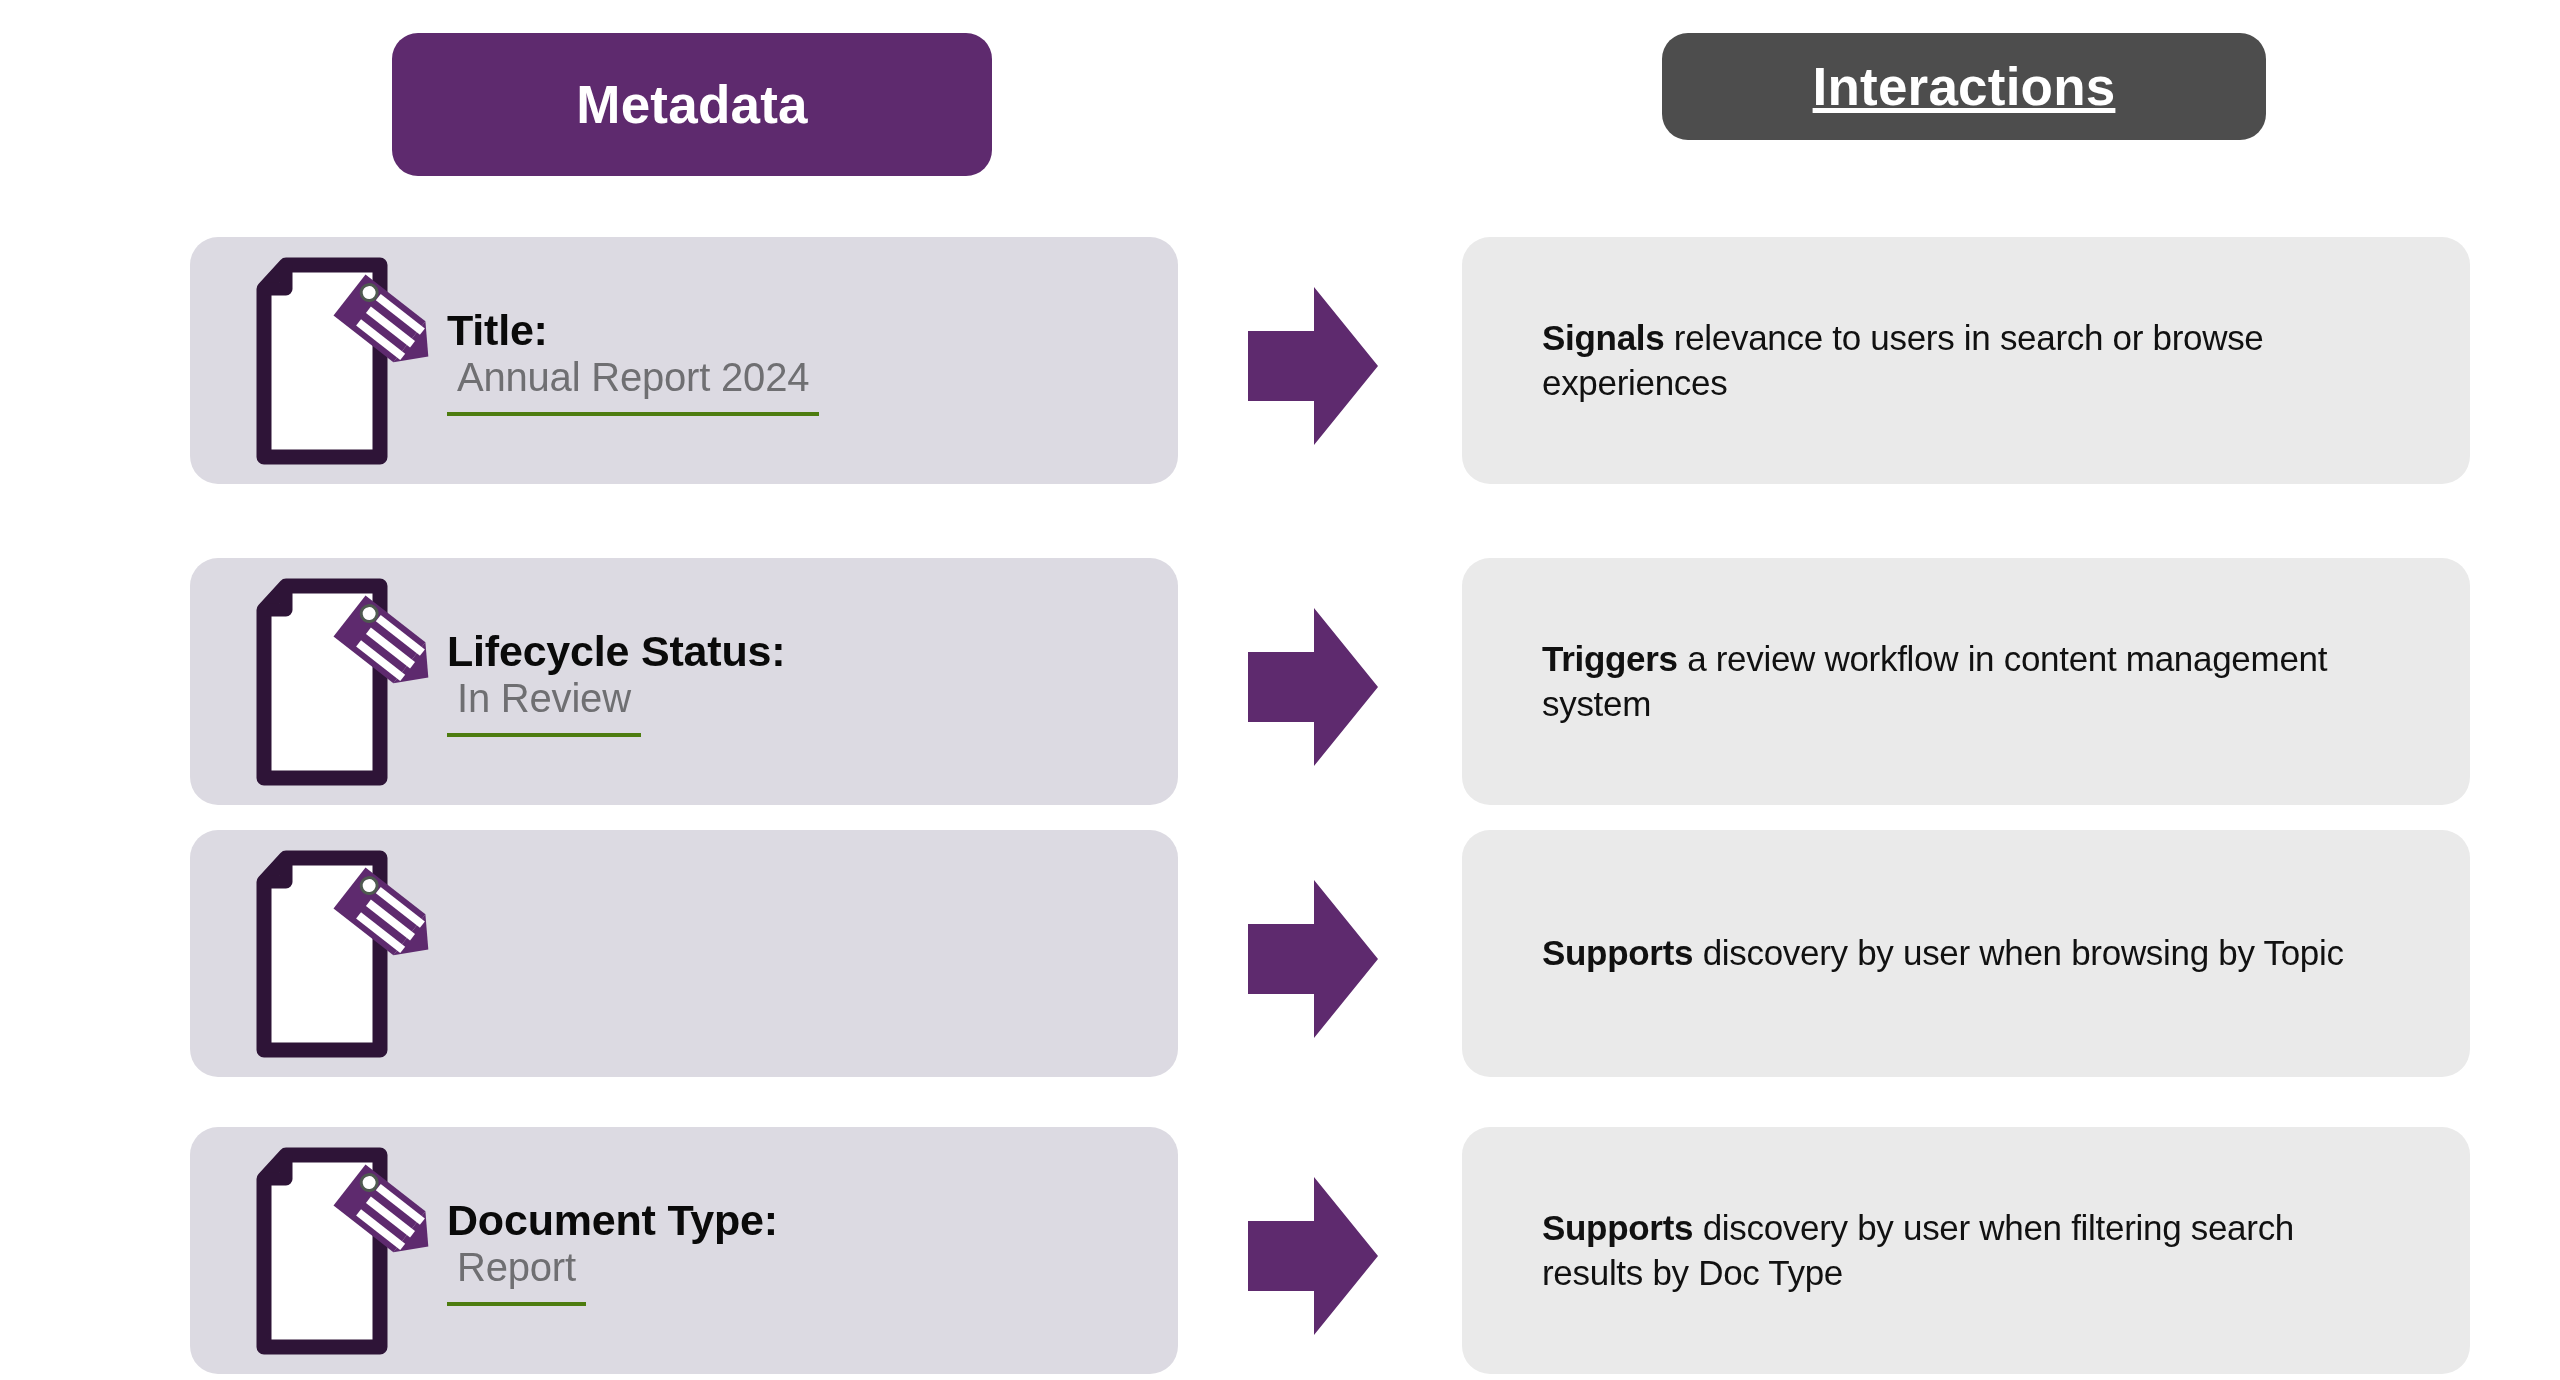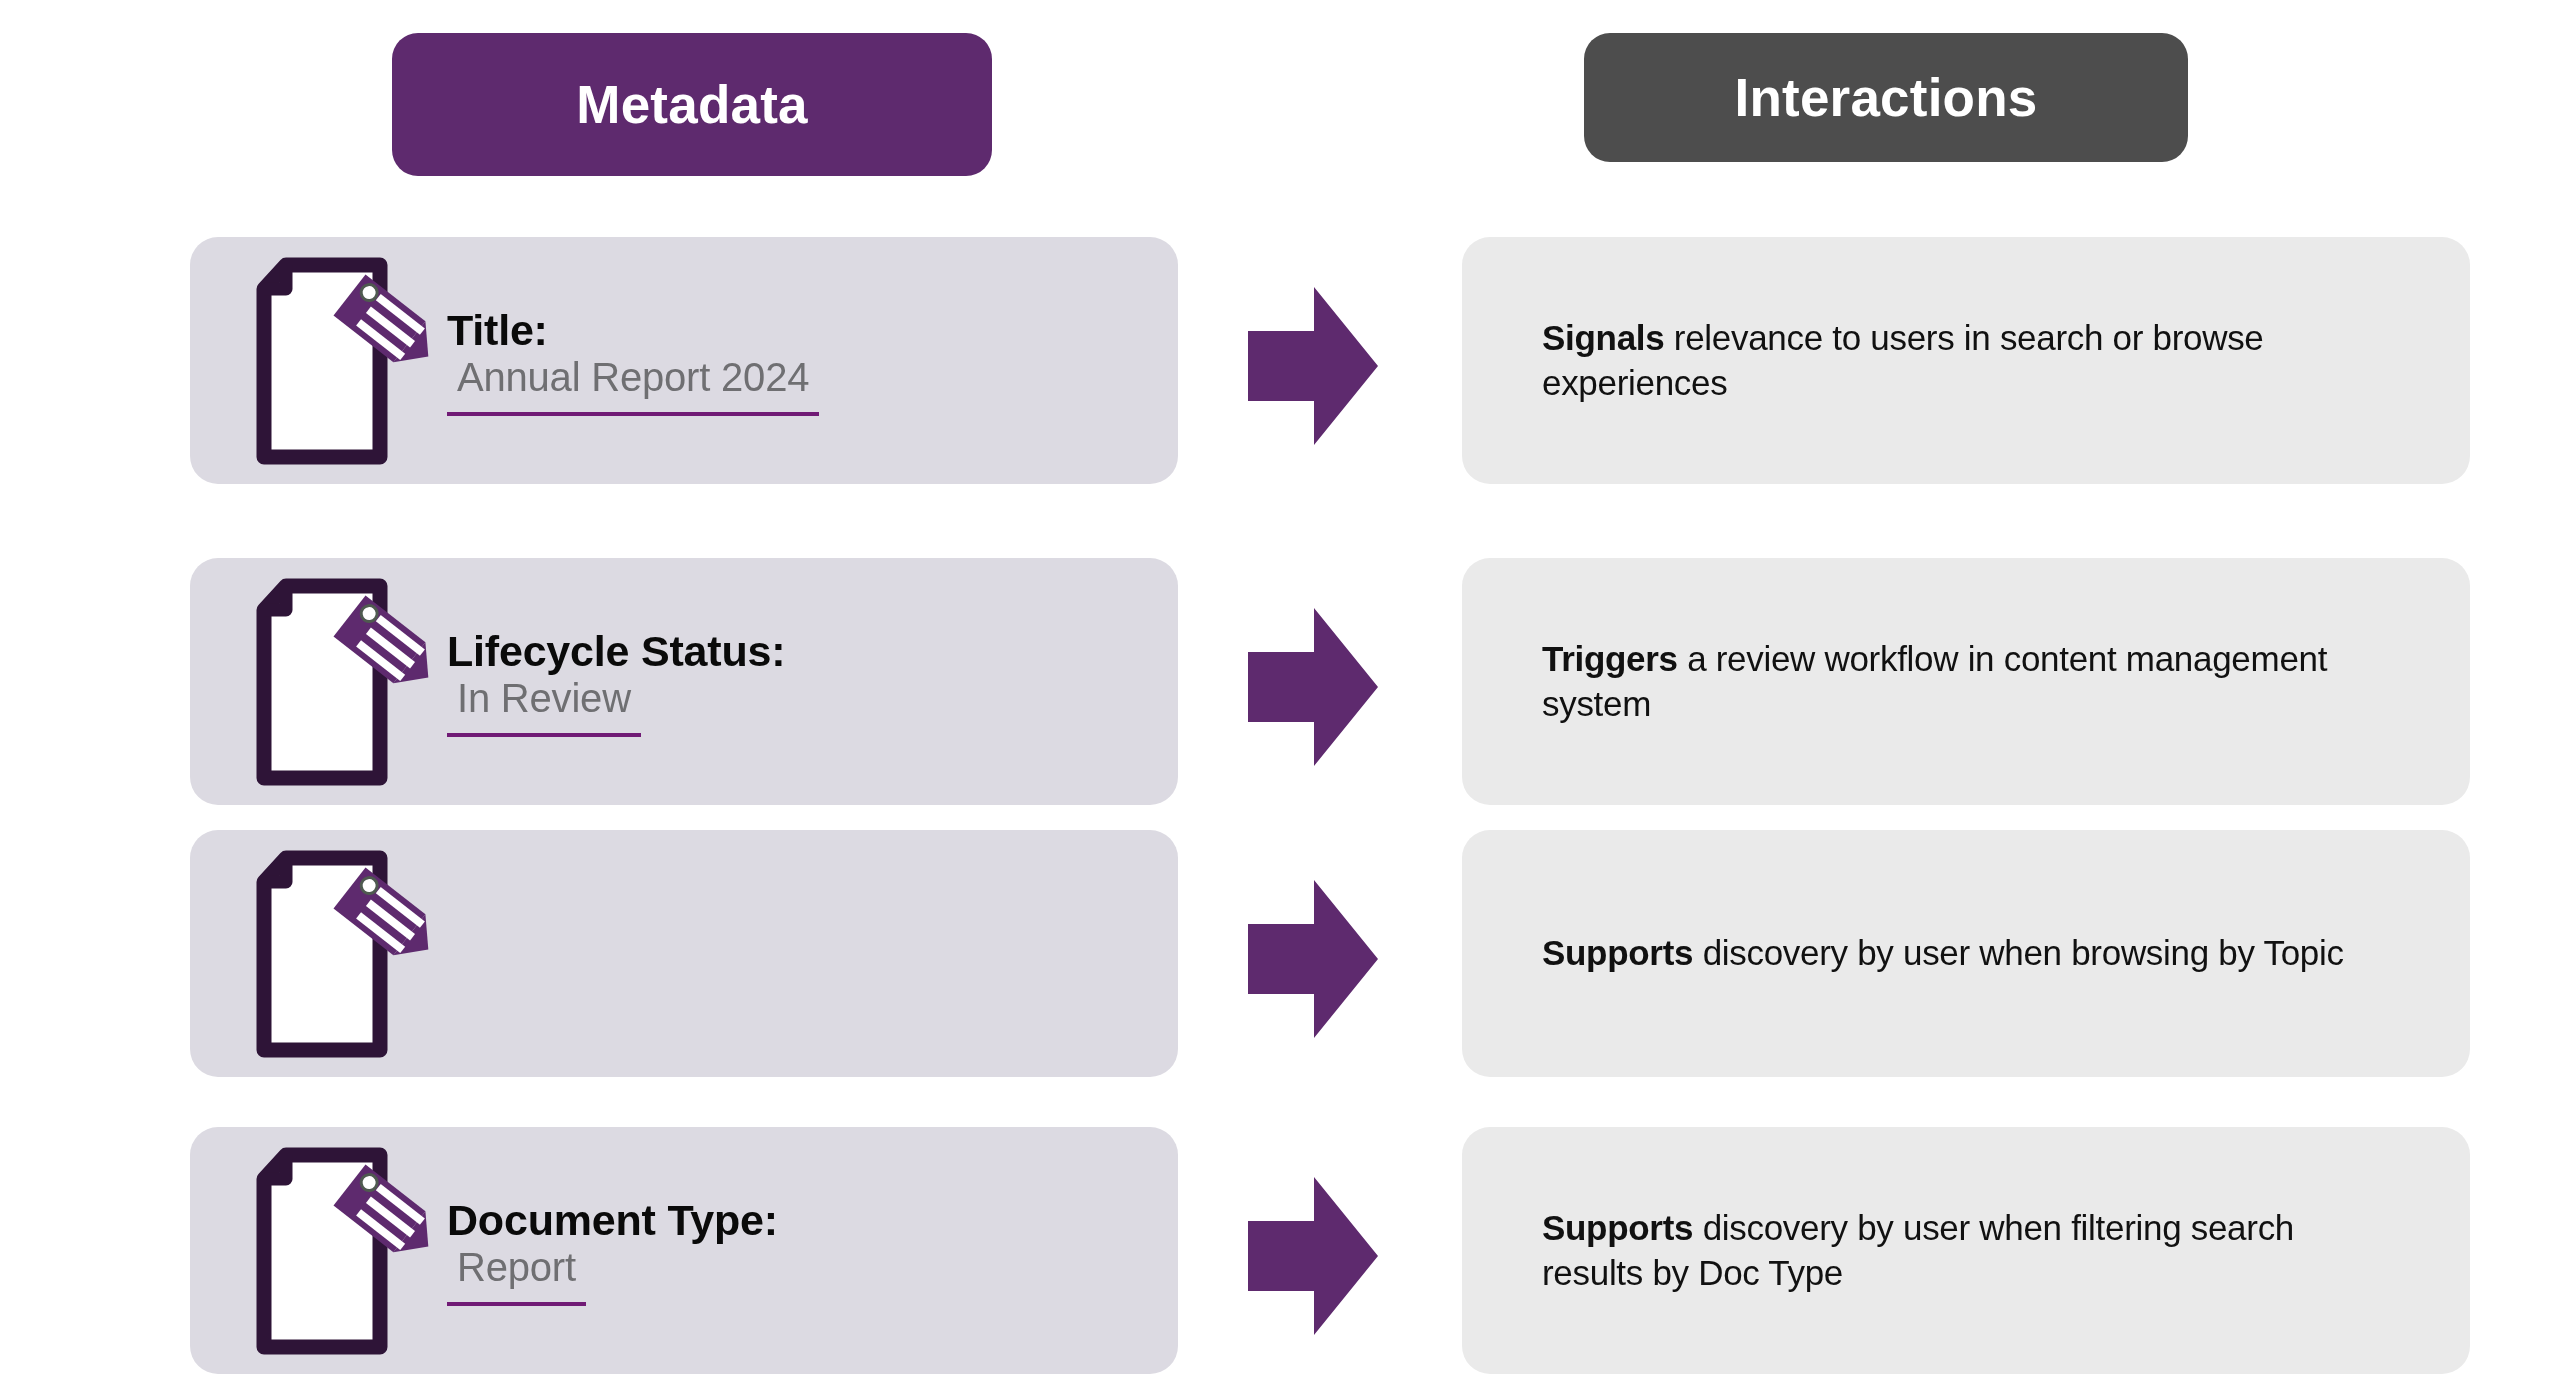--- a/index.html
+++ b/index.html
@@ -20,22 +20,23 @@
     color:#ffffff;
     font-weight:bold;
     font-size:53px;
     letter-spacing:.2px;
   }
   .pill.metadata{
     left:392px;top:33px;width:600px;height:143px;
     background:#5E2A6E;
   }
   .pill.interactions{
-    left:1584px;top:33px;width:604px;height:129px;
+    left:1662px;top:33px;width:604px;height:107px;
     background:#4D4D4D;
+    text-decoration:underline;
   }
 
   
   .row{position:absolute;left:0;width:2560px;height:300px;}
   .row.r1{top:215px;}
   .row.r2{top:536px;}
   .row.r3{top:808px;}
   .row.r4{top:1105px;}
 
   
@@ -64,21 +65,21 @@
   }
   .field-label{
     font-size:43px;font-weight:bold;color:#0a0a0a;
     letter-spacing:-.2px;
   }
   .field-value-wrap{
     margin-left:17px;
     position:relative;
     display:inline-block;
     padding:0 10px 12px 10px;
-    border-bottom:4px solid #701a75;
+    border-bottom:4px solid #4d7c0f;
   }
   .field-value{
     font-size:40px;color:#6f6f72;font-weight:400;
     letter-spacing:-.2px;
   }
 
   
   .arrow{
     position:absolute;left:1248px;top:72px;
     width:130px;height:158px;

